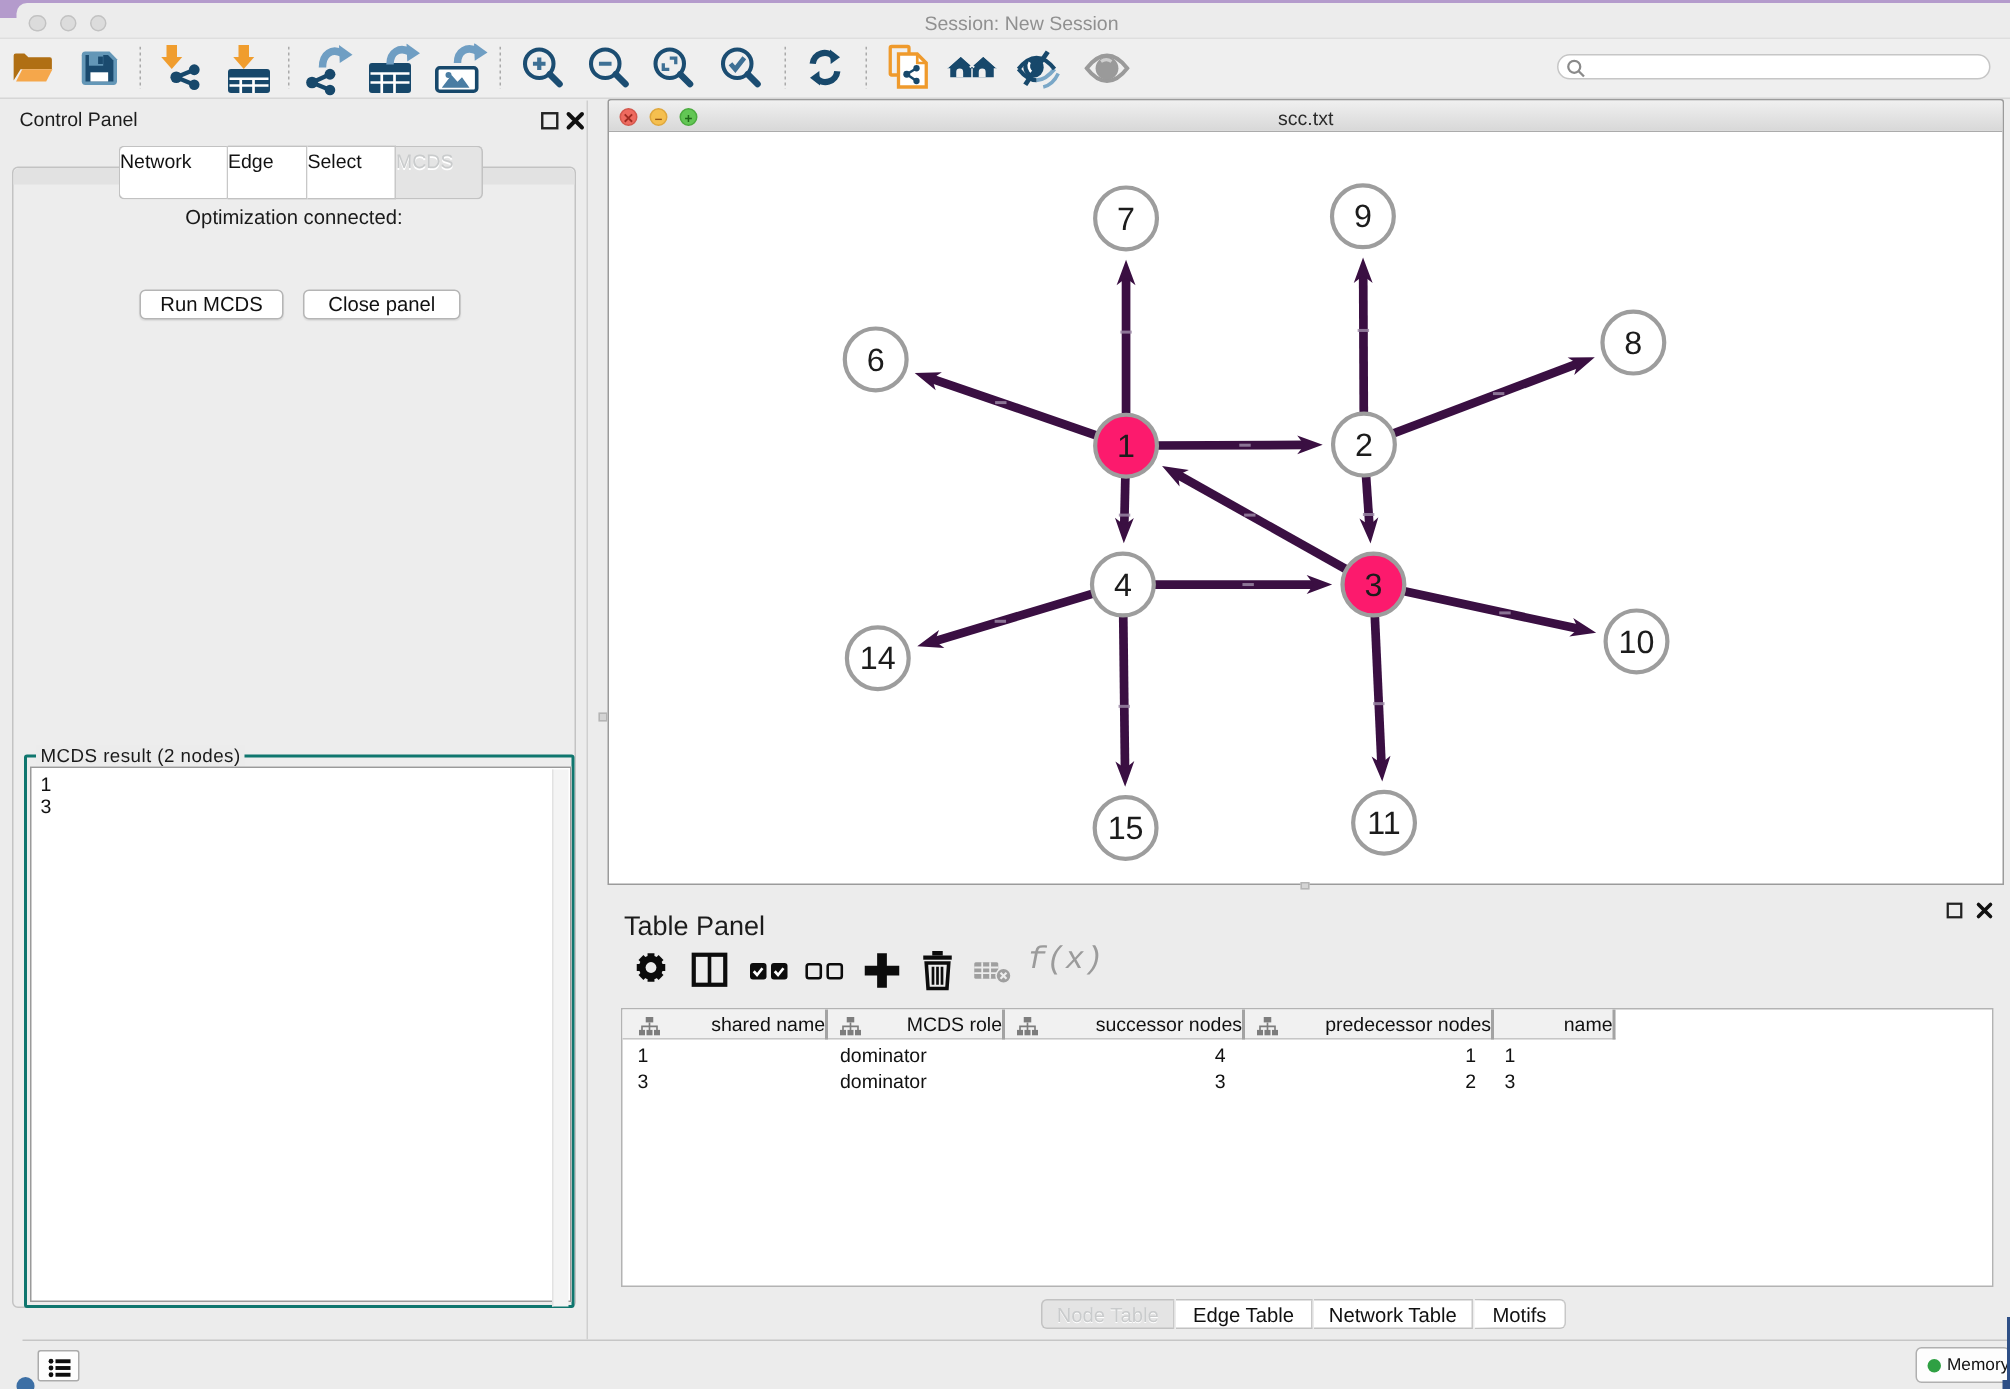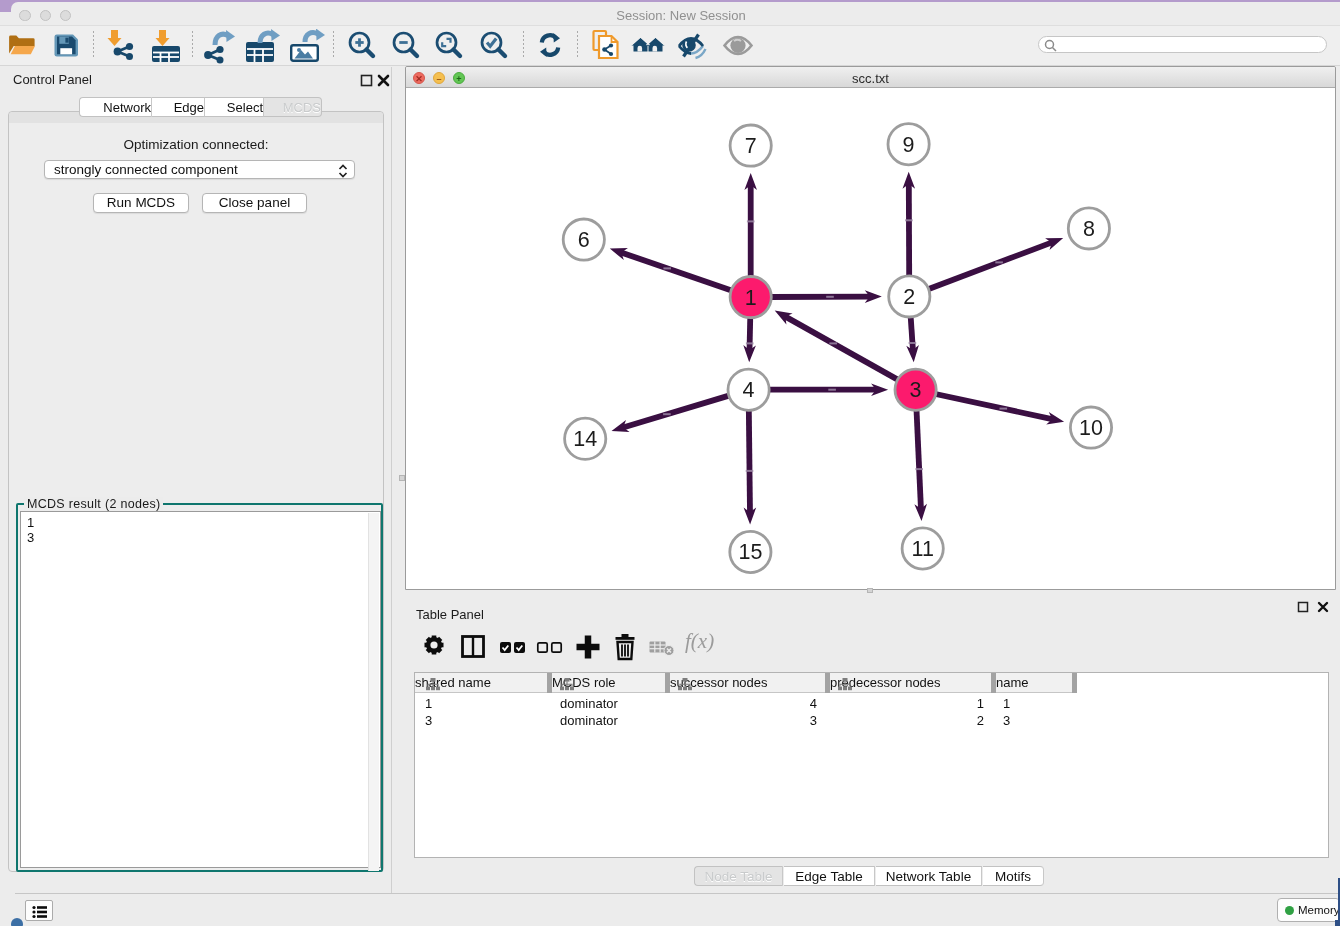--- a/index.html
+++ b/index.html
@@ -13,45 +13,45 @@
 #wtitle{position:absolute;left:0;top:6px;width:100%;text-align:center;font-size:13px;color:#909090}
 
 #toolbar{position:absolute;left:0;top:25px;width:1340px;height:41px;background:#efefef;border-top:1px solid #dedede;border-bottom:1px solid #d6d6d6}
 .tbi{position:absolute;top:3px}
 .tsep{position:absolute;top:5px;height:28px;width:1px;background-image:linear-gradient(#aaa 50%,transparent 50%);background-size:1px 4px}
 #search{position:absolute;left:1038px;top:10px;width:289px;height:17px;background:#fff;border:1px solid #c6c6c6;border-radius:9px}
 
 #cpanel{position:absolute;left:0;top:67px;width:392px;height:826px;background:#ececec;border-right:1px solid #cfcfcf}
 #cphead{position:absolute;left:13px;top:5px;font-size:13px;color:#1c1c1c}
 .tabrow{position:absolute;display:flex;height:20px}
-.tab{height:20px;line-height:19px;font-size:13px;text-align:right;background:#fff;border-top:1px solid #c2c2c2;border-bottom:1px solid #c2c2c2;border-right:1px solid #c8c8c8;color:#111}
+.tab{height:36px;line-height:19px;font-size:13px;text-align:left;background:#fff;border-top:1px solid #c2c2c2;border-bottom:1px solid #c2c2c2;border-right:1px solid #c8c8c8;color:#111}
 .tab.first{border-left:1px solid #c2c2c2;border-radius:4px 0 0 4px}
 .tab.last{border-right:1px solid #c2c2c2;border-radius:0 4px 4px 0}
 .tab.sel{background:#e4e4e4;color:#c9cbcc;text-shadow:0 1px 0 #fff}
 #cpbox{position:absolute;left:8px;top:44px;width:376px;height:761px;border:1px solid #c3c3c3;border-radius:4px;background:#ededed}
 #cpbox .shade{position:absolute;left:0;top:0;width:100%;height:11px;background:#e2e2e2;border-radius:4px 4px 0 0}
 #optlabel{position:absolute;left:0;top:70px;width:392px;text-align:center;font-size:13.5px;color:#1a1a1a}
 #combo{position:absolute;left:44px;top:93px;width:311px;height:19px;background:#fff;border:1px solid #b5b5b5;border-radius:4px;font-size:13.5px;color:#111;line-height:17px;padding-left:9px;box-shadow:0 1px 1px rgba(0,0,0,.08)}
 .btn{position:absolute;height:20px;background:#fff;border:1px solid #b5b5b5;border-radius:4px;font-size:13.5px;color:#111;text-align:center;line-height:18px;box-shadow:0 1px 1px rgba(0,0,0,.08)}
 #mcdsgroup{position:absolute;left:16px;top:436px;width:367px;height:369px;border:2px solid #0f766e;border-radius:2px}
 #mcdslegend{position:absolute;left:6px;top:-8px;background:#ececec;padding:0 3px;font-size:12.5px;letter-spacing:0.3px;color:#1a1a1a}
 #mcdswhite{position:absolute;left:2px;top:6px;width:361px;height:357px;background:#fff;border:1px solid #9a9a9a;font-size:13px;color:#111;line-height:15.5px;padding:2.5px 0 0 6px}
 #mcdsscroll{position:absolute;right:1px;top:1px;width:11px;height:358px;background:#f4f4f4;border-left:1px solid #e2e2e2}
 
 #netwin{position:absolute;left:405px;top:66px;width:931px;height:524px;background:#fff;border:1px solid #9b9b9b;border-radius:2px 2px 0 0}
 #nettitle{position:absolute;left:0;top:0;width:100%;height:21px;background:linear-gradient(#f0f0f0,#d8d8d8);border-bottom:1px solid #ababab;border-radius:2px 2px 0 0}
 #nettitle .t{position:absolute;top:4px;width:100%;text-align:center;font-size:13px;color:#2a2a2a}
 .mac{position:absolute;top:4.5px;width:12px;height:12px;border-radius:50%;line-height:12px;text-align:center;font-size:9px;font-weight:bold}
 
 #tpanel{position:absolute;left:393px;top:594px;width:947px;height:299px;background:#ececec}
-#tphead{position:absolute;left:23px;top:13px;font-size:13px;color:#1c1c1c}
+#tphead{position:absolute;left:23px;top:13px;font-size:18px;color:#1c1c1c}
 #ttoolbar{position:absolute;left:0;top:30px;width:100%;height:38px}
 #twhite{position:absolute;left:21px;top:78px;width:915px;height:186px;background:#fff;border:1px solid #b3b3b3}
 #thead{position:absolute;left:0;top:0;height:20px;background:#f1f1f1;border-bottom:1px solid #c6c6c6;font-size:13px;color:#111}
-.thcell{position:absolute;top:0;height:20px;border-right:5px solid #a3a3a3;text-align:left;line-height:19px}
+.thcell{position:absolute;top:0;height:20px;border-right:2px solid #a3a3a3;text-align:right;line-height:19px}
 .trow{position:absolute;font-size:13px;color:#111;height:17px;line-height:17px}
 .cell{position:absolute;top:0;height:17px}
 .bt{position:absolute;top:272px;height:20px;line-height:19px;font-size:13.5px;text-align:center;background:#fff;border-top:1px solid #c2c2c2;border-bottom:1px solid #c2c2c2;border-right:1px solid #c8c8c8;color:#111}
 
 #statusbar{position:absolute;left:15px;top:893px;width:1340px;height:33px;background:#ececec;border-top:1px solid #c6c6c6}
 #listbtn{position:absolute;left:10px;top:6px;width:28px;height:21px;background:#fdfdfd;border:1px solid #ababab;border-radius:2px}
 #membtn{position:absolute;left:1262px;top:4px;width:63px;height:24px;background:#fdfdfd;border:1px solid #b0b0b0;border-radius:4px;font-size:11.5px;color:#111;line-height:22px;text-align:left;padding-left:20px}
 #memdot{position:absolute;left:7px;top:7px;width:9px;height:9px;border-radius:50%;background:#2fa043}
 </style>
 </head>
@@ -215,26 +215,20 @@
   <div id="cpbox">
       <div class="shade"></div>
     </div>
   <div class="tabrow" style="left:79px;top:30px">
     <div class="tab first" style="width:73px">Network</div>
     <div class="tab" style="width:53px">Edge</div>
     <div class="tab" style="width:59px">Select</div>
     <div class="tab last sel" style="width:58px">MCDS</div>
   </div>
   <div id="optlabel">Optimization connected:</div>
-  <div id="combo">strongly connected component
-    <svg style="position:absolute;right:6px;top:2.5px" width="10" height="14">
-      <path d="M1.5 5 L5 1.5 L8.5 5" fill="none" stroke="#222" stroke-width="1.7"></path>
-      <path d="M1.5 9 L5 12.5 L8.5 9" fill="none" stroke="#222" stroke-width="1.7"></path>
-    </svg>
-  </div>
   <div class="btn" style="left:93px;top:126px;width:96px">Run MCDS</div>
   <div class="btn" style="left:202px;top:126px;width:105px">Close panel</div>
   <div id="mcdsgroup">
     <div id="mcdslegend">MCDS result (2 nodes)</div>
     <div id="mcdswhite">1<br>3<div id="mcdsscroll"></div></div>
   </div>
 </div>
 <div id="netwin">
   <div id="nettitle">
     <div class="mac" style="left:7px;background:#ee6a5f;border:0.5px solid #d3584d;color:#9e2b22">✕</div>
@@ -360,21 +354,21 @@
       <rect x="2.5" y="9.5" width="16" height="11" rx="1" fill="#9f9f9f"></rect>
       <g stroke="#ececec" stroke-width="1.2">
         <line x1="2.5" y1="13" x2="18.5" y2="13"></line>
           <line x1="2.5" y1="16.7" x2="18.5" y2="16.7"></line>
         <line x1="7.8" y1="9.5" x2="7.8" y2="20.5"></line>
           <line x1="13.1" y1="9.5" x2="13.1" y2="20.5"></line>
       </g>
       <circle cx="22" cy="18.5" r="5" fill="#9f9f9f" stroke="#ececec" stroke-width="1"></circle>
       <path d="M20 16.5 l4 4 M24 16.5 l-4 4" stroke="#ececec" stroke-width="1.5"></path>
     </svg>
-    <div style="position:absolute;left:292px;top:5px;font-family:Liberation Serif, serif;font-style:italic;font-size:21px;color:#9b9b9b">f(x)</div>
+    <div style="position:absolute;left:292px;top:5px;font-family:Liberation Mono, monospace;font-style:italic;font-size:21px;color:#9b9b9b">f(x)</div>
   </div>
   <div id="twhite">
     <div id="thead" style="width:662px">
       <div class="thcell" style="left:0;width:137px"><span style="position:absolute;left:11px;top:4px;width:14px;height:13px"><svg width="14" height="13" viewBox="0 0 14 13">
               <g fill="#7d7d7d">
                 <rect x="4.5" y="0" width="5" height="3.6"></rect>
                 <rect x="0" y="8.6" width="4" height="3.6"></rect>
                 <rect x="5" y="8.6" width="4" height="3.6"></rect>
                 <rect x="10" y="8.6" width="4" height="3.6"></rect>
               </g>

